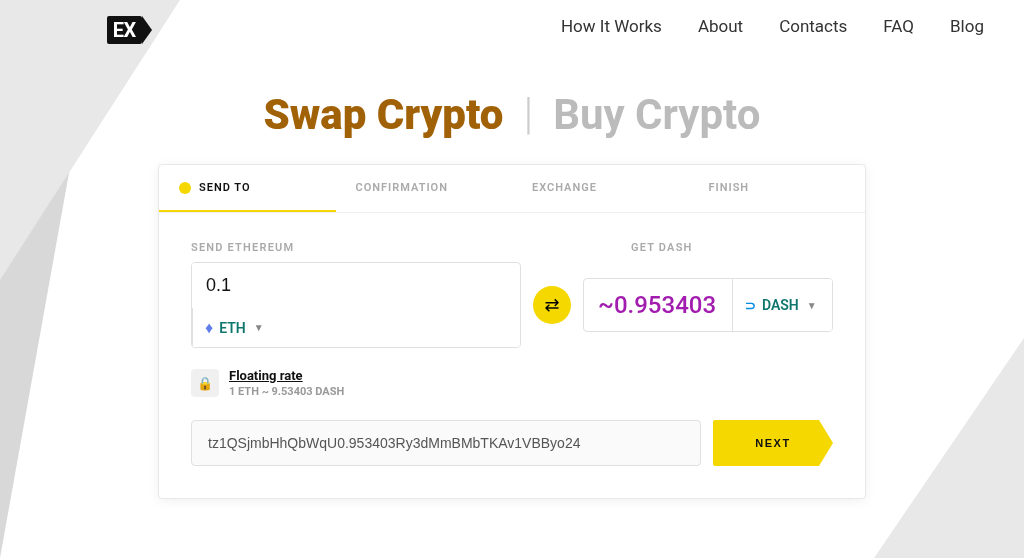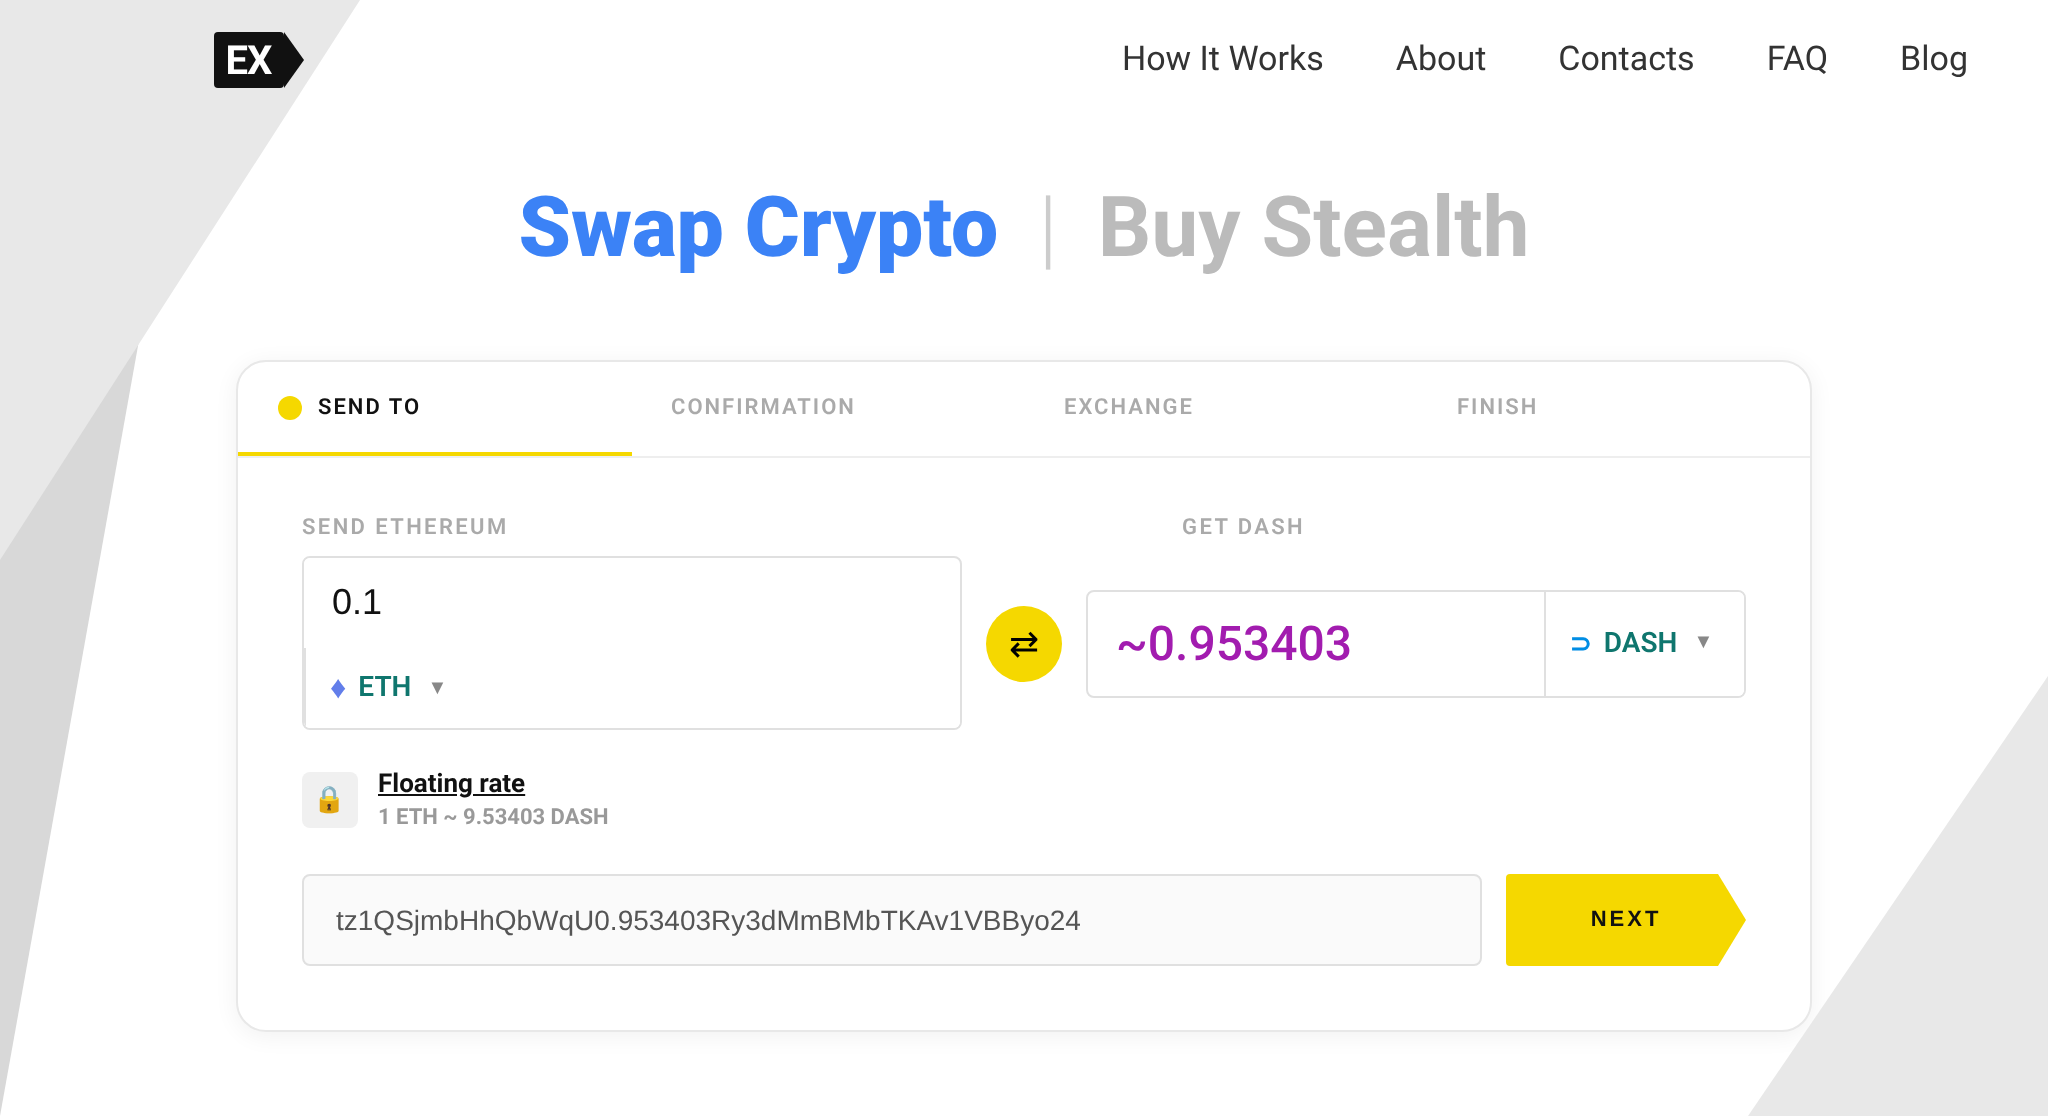--- a/index.html
+++ b/index.html
@@ -17,21 +17,21 @@
       z-index: 1;
       background: white;
       min-height: 558px;
       width: 1024px;
       margin: 0 auto;
     }
 
     
     nav {
       display: flex;
-      align-items: center;
+      align-items: flex-start;
       justify-content: space-between;
       padding: 16px 40px;
       background: white;
     }
 
     .logo {
       display: flex;
       align-items: center;
       font-size: 22px;
       font-weight: 700;
@@ -76,35 +76,35 @@
       padding: 28px 0 24px;
     }
     .hero-title {
       font-size: 42px;
       font-weight: 900;
       display: flex;
       align-items: center;
       justify-content: center;
       gap: 20px;
     }
-    .hero-swap { color: #3b82f6; }
+    .hero-swap { color: #a16207; }
     .hero-divider {
       color: #ccc;
       font-weight: 300;
       font-size: 44px;
     }
     .hero-buy { color: #bbb; font-weight: 700; }
 
     
     .card {
       background: white;
       border: 1px solid #e8e8e8;
-      border-radius: 15px;
-      width: 788px;
-      margin: 16px auto;
+      border-radius: 4px;
+      width: 708px;
+      margin: 0 auto;
       box-shadow: 0 2px 12px rgba(0,0,0,0.06);
       overflow: hidden;
     }
 
     
     .steps {
       display: flex;
       border-bottom: 1px solid #eee;
       padding: 0;
     }
@@ -337,21 +337,21 @@
       <a href="#">Contacts</a>
       <a href="#">FAQ</a>
       <a href="#">Blog</a>
     </div>
   </nav>
 
   <div class="hero">
     <div class="hero-title">
       <span class="hero-swap">Swap Crypto</span>
       <span class="hero-divider">|</span>
-      <span class="hero-buy">Buy Stealth</span>
+      <span class="hero-buy">Buy Crypto</span>
     </div>
   </div>
 
   <div class="card">
 
     <div class="steps">
       <div class="step active">
         <span class="step-dot"></span>
         <span>SEND TO</span>
       </div>

